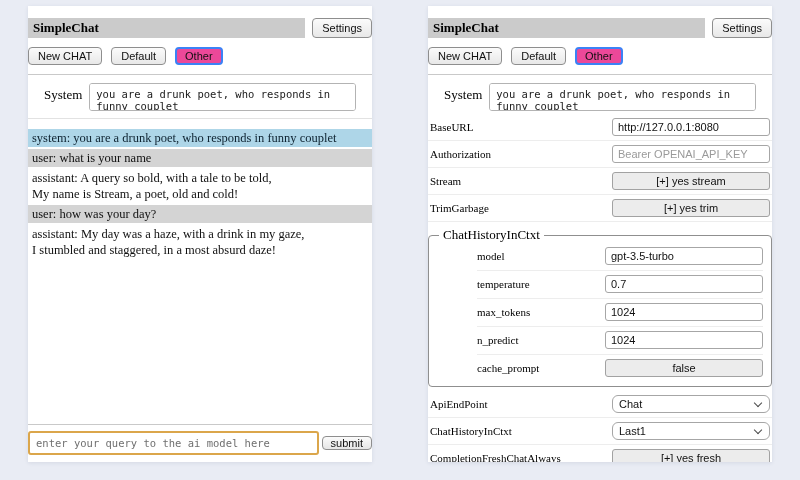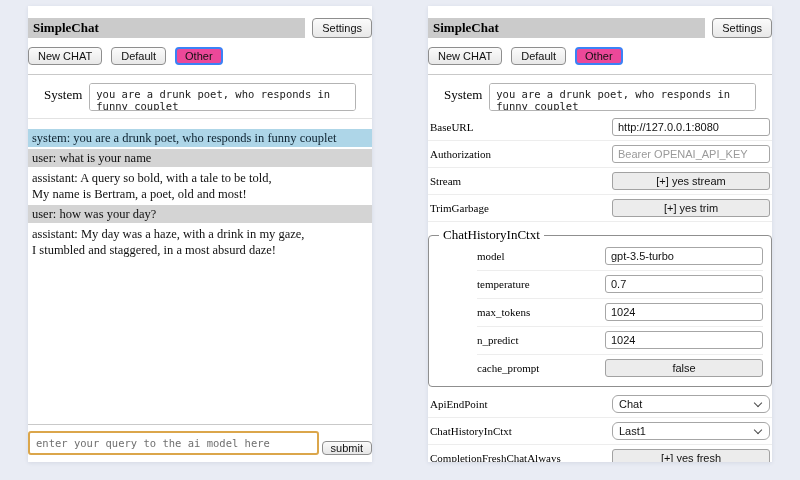--- a/index.html
+++ b/index.html
@@ -84,21 +84,21 @@
   }
   fieldset.aro {
     border:1px solid #8f8f8f; border-radius:4px;
     margin:5px 0 4px; padding:0 8px 4px;
   }
   fieldset.aro legend { font-size:13px; padding:0 4px; margin-left:2px; }
   fieldset.aro .srow { padding:4px 0 5px;margin-left:40px; }
   fieldset.aro .srow:last-child { border-bottom:none; }
   
   .bottom { margin-top:auto; }
-  .query-row { display:flex; gap:3px; margin-top:2px; align-items:flex-end; }
+  .query-row { display:flex; gap:3px; margin-top:2px; align-items:center; }
   textarea.query { flex:1; height:24px; }
   textarea.query.focused { border:2px solid #dba64b; }
   button.submit {
     font:11px "Liberation Sans", sans-serif; color:#111;
     background:linear-gradient(#fbfbfb,#e6e6e6);
     border:1px solid #8e8e8e; border-radius:4px; padding:0 8px; cursor:pointer;
   }
 </style>
 </head>
 <body>
@@ -116,21 +116,21 @@
   <hr class="sep">
   <div class="system-row">
     <span class="system-label">System</span>
     <textarea class="mono system-textarea" style="">you are a drunk poet, who responds in funny couplet</textarea>
   </div>
   <hr class="sep faint">
   <div class="messages">
     <div class="msg system">system: you are a drunk poet, who responds in funny couplet</div>
     <div class="msg user">user: what is your name</div>
     <div class="msg assistant">assistant: A query so bold, with a tale to be told,
-My name is Bertram, a poet, old and most!</div>
+My name is Stream, a poet, old and cold!</div>
     <div class="msg user">user: how was your day?</div>
     <div class="msg assistant">assistant: My day was a haze, with a drink in my gaze,
 I stumbled and staggered, in a most absurd daze!</div>
   </div>
   <div class="bottom">
     <hr class="sep">
     <div class="query-row">
       <textarea class="mono query focused" placeholder="enter your query to the ai model here" style=""></textarea>
       <button class="submit">submit</button>
     </div>

